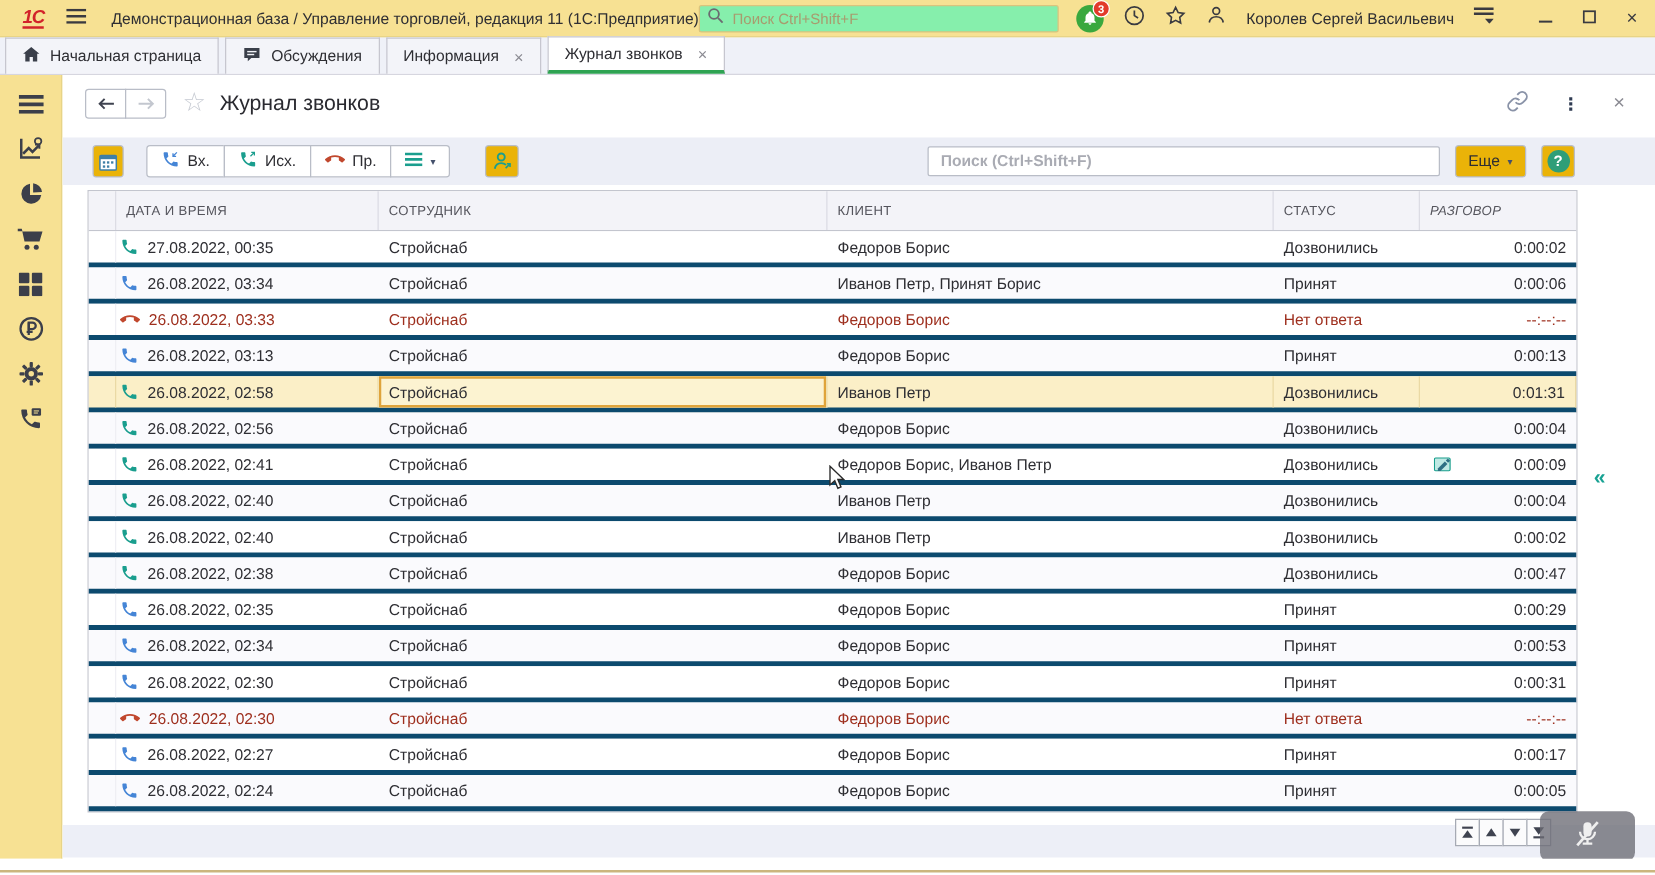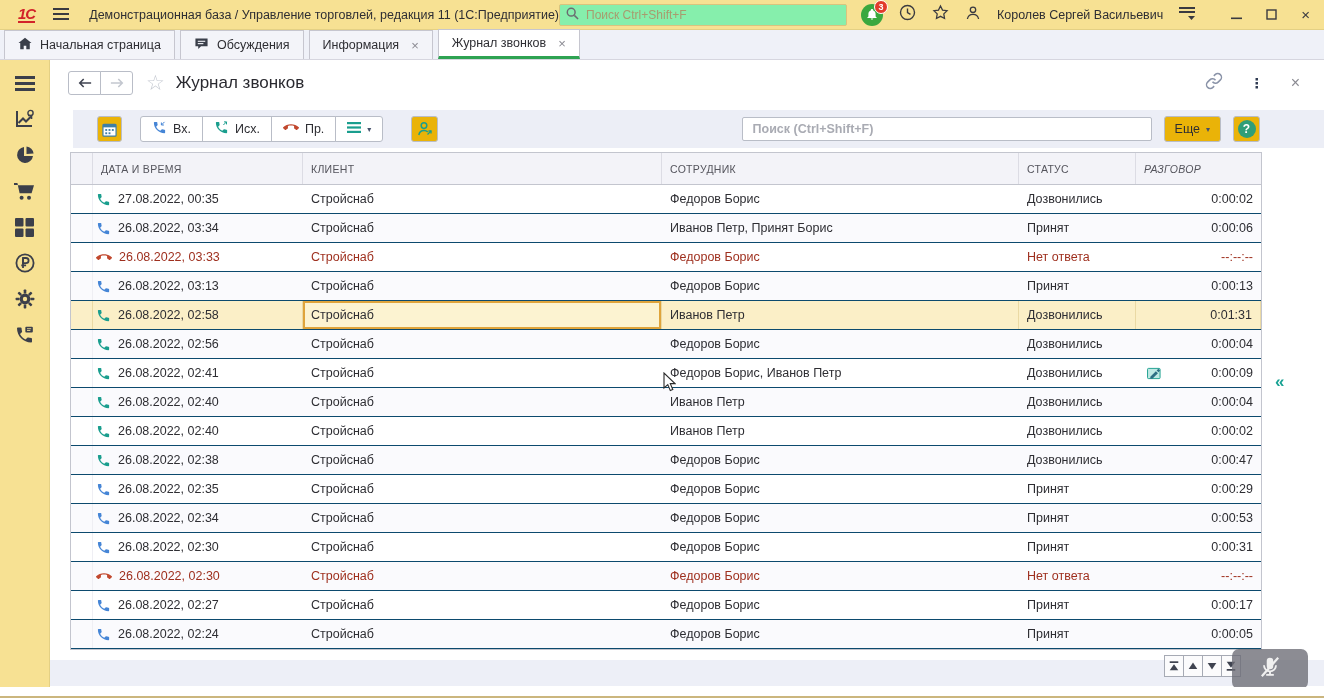--- a/index.html
+++ b/index.html
@@ -40,21 +40,21 @@
   .navbtn{width:33px;height:24px;border:1px solid #B9BDC7;background:#fff;display:flex;align-items:center;justify-content:center;box-sizing:border-box;}
   .navbtn.back{border-radius:3px 0 0 3px;}
   .navbtn.fwd{border-radius:0 3px 3px 0;margin-left:-1px;}
   .fav-star{margin-left:13px;font-size:21px;color:#C6CAD2;line-height:20px;}
   .page-title{margin-left:11px;font-size:17px;color:#2A2A30;}
   .ph-right{position:absolute;right:24px;top:0;height:46px;display:flex;align-items:center;gap:27px;}
   .dots{color:#2F3B52;font-size:14px;font-weight:bold;}
   .p-close{color:#8A8A92;font-size:16px;}
 
   
-  .toolbar{position:absolute;top:50px;left:0;right:0;height:38px;background:#ECEEF6;display:flex;align-items:center;padding:0 64px 0 24px;box-sizing:border-box;margin-left:23px;}
+  .toolbar{position:absolute;top:50px;left:0;right:0;height:38px;background:#ECEEF6;display:flex;align-items:center;padding:0 64px 0 24px;box-sizing:border-box;}
   .btn{height:26px;border:1px solid #B9BDC7;background:#eab308;display:flex;align-items:center;justify-content:center;box-sizing:border-box;font-size:12.5px;color:#2E2E33;border-radius:3px;}
   .cal-btn{width:25px;}
   .grp{display:flex;margin-left:18px;}
   .gbtn{height:26px;border:1px solid #B9BDC7;background:#fff;display:flex;align-items:center;gap:6px;padding:0 11px;box-sizing:border-box;font-size:12.5px;color:#2E2E33;margin-left:-1px;}
   .gbtn:first-child{border-radius:3px 0 0 3px;margin-left:0;}
   .gbtn:last-child{border-radius:0 3px 3px 0;}
   .caret{font-size:8px;color:#44506B;}
   .person-btn{width:27px;margin-left:28px;}
   .t-search{margin-left:auto;width:410px;height:24px;border:1px solid #B9BDC7;border-radius:2px;background:#fff;display:flex;align-items:center;padding:0 8px;box-sizing:border-box;}
   .t-search input{flex:1;border:none;outline:none;font-size:12.5px;color:#444;font-family:inherit;background:transparent;font-weight:bold;}
@@ -62,21 +62,21 @@
   .more-btn{margin-left:12px;padding:0 10px;gap:6px;}
   .help-btn{margin-left:12px;width:27px;}
   .help-circle{width:18px;height:18px;border-radius:50%;background:#2F9E78;color:#fff;font-size:12px;font-weight:bold;display:flex;align-items:center;justify-content:center;}
 
   
   .table{position:absolute;top:92px;left:20px;width:1192px;border:1px solid #C3C5CE;background:#fff;box-sizing:border-box;}
   .trow,.thead{display:grid;grid-template-columns:22px 210px 359px 357px 117px 125px;}
   .thead{height:31px;background:#F3F3F8;border-bottom:1px solid #C3C5CE;}
   .thead .hcell{display:flex;align-items:center;padding-left:8px;font-size:10.5px;color:#54545C;letter-spacing:.3px;border-right:1px solid #DCDCE4;box-sizing:border-box;overflow:hidden;white-space:nowrap;}
   .thead .hcell:last-child{border-right:none;font-style:italic;}
-  .trow{height:29px;border-bottom:1px solid #0c4a6e;font-size:12.5px;color:#2E2E33;box-sizing:border-box;background:#fff;}
+  .trow{height:29px;border-bottom:4px solid #0c4a6e;font-size:12.5px;color:#2E2E33;box-sizing:border-box;background:#fff;}
   .trow.alt{background:#FAFAFD;}
   .trow.missed{color:#9E2F1E;}
   .trow.sel{background:#FBEFC7;}
   .trow.sel .cell{border-right:1px solid #EAD9A4;}
   .cell{display:flex;align-items:center;padding-left:8px;box-sizing:border-box;overflow:hidden;white-space:nowrap;}
   .cell.c-sel{padding-left:0;border-right:1px solid #EFEFF4;}
   .cell.c-date{padding-left:3px;gap:7px;}
   .cell.c-conv{justify-content:flex-end;padding-right:8px;}
   .cell.c-client.focus{box-shadow:inset 0 0 0 2px #DFA43B;background:#FCF3D1;}
   .note-ico{margin-right:auto;margin-left:3px;display:flex;align-items:center;}
@@ -362,22 +362,22 @@
         </div>
         <div class="btn help-btn">
           <span class="help-circle">?</span>
         </div>
       </div>
 
       <div class="table">
         <div class="thead">
           <div class="hcell"></div>
           <div class="hcell">ДАТА И ВРЕМЯ</div>
+          <div class="hcell">СОТРУДНИК</div>
           <div class="hcell">КЛИЕНТ</div>
-          <div class="hcell">СОТРУДНИК</div>
           <div class="hcell">СТАТУС</div>
           <div class="hcell">РАЗГОВОР</div>
         </div>
         <div id="tbody">
             <div class="trow">
               <div class="cell c-sel"></div>
               <div class="cell c-date"><span style="display: flex;">
                   <svg width="15" height="15" viewBox="0 0 24 24" fill="#1A9E8E">
                     <path d="M6.62 10.79c1.44 2.83 3.76 5.14 6.59 6.59l2.2-2.21c.27-.27.67-.36 1.02-.24 1.12.37 2.33.57 3.57.57.55 0 1 .45 1 1V20c0 .55-.45 1-1 1-9.39 0-17-7.61-17-17 0-.55.45-1 1-1h3.5c.55 0 1 .45 1 1 0 1.25.2 2.45.57 3.57.11.35.03.74-.25 1.02l-2.2 2.2z"></path>
                   </svg>

